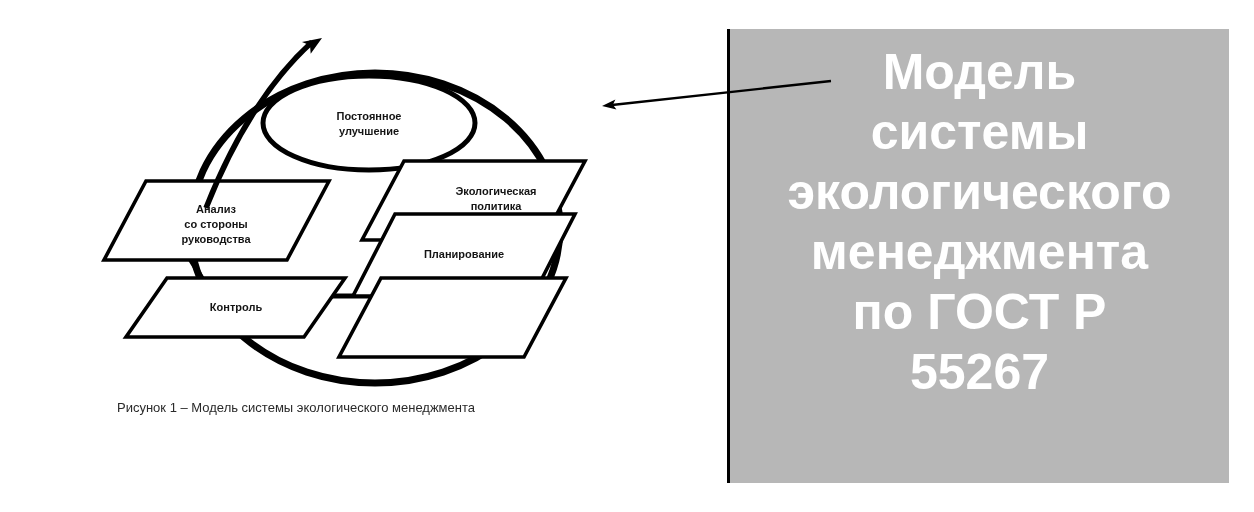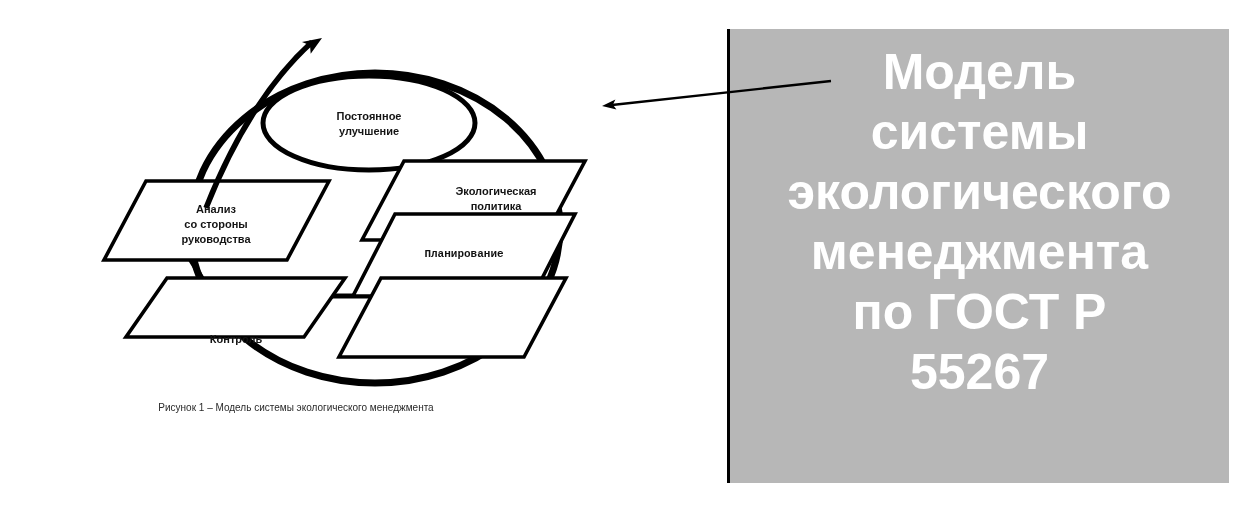--- a/index.html
+++ b/index.html
@@ -47,21 +47,21 @@
     white-space: pre-line;
     font-size: 11px;
     line-height: 15px;
     font-weight: 700;
     color: #141414;
   }
   .caption {
     position: absolute;
     transform: translate(-50%, -50%);
     white-space: nowrap;
-    font-size: 10px;
+    font-size: 13px;
     font-weight: 400;
     color: #2a2a2a;
   }
 </style>
 </head>
 <body>
 
 <div class="stage">
 
   <div class="callout-panel">
@@ -95,23 +95,23 @@
     <polygon points="0,0 -14,-5 -11,0 -14,5" transform="translate(602,106) rotate(173.8)" fill="#000"></polygon>
   </svg>
 
   <div class="lbl" style="left:369px; top:124px;">Постоянное
 улучшение</div>
 
   <div class="lbl" style="left:216px; top:224px;">Анализ
 со стороны
 руководства</div>
 
-  <div class="lbl" style="left:236px; top:307px;margin-top:32px;">Контроль</div>
+  <div class="lbl" style="left:236px; top:307px;">Контроль</div>
 
   <div class="lbl" style="left:452px; top:199px;margin-left:44px;">Экологическая
 политика</div>
 
-  <div class="lbl" style="left:464px; top:254px;font-family:Liberation Mono, monospace;">Планирование</div>
+  <div class="lbl" style="left:464px; top:254px;">Планирование</div>
 
 
   <div class="caption" style="left:296px; top:407px;">Рисунок 1 – Модель системы экологического менеджмента</div>
 
 </div>
 
 </body></html>

